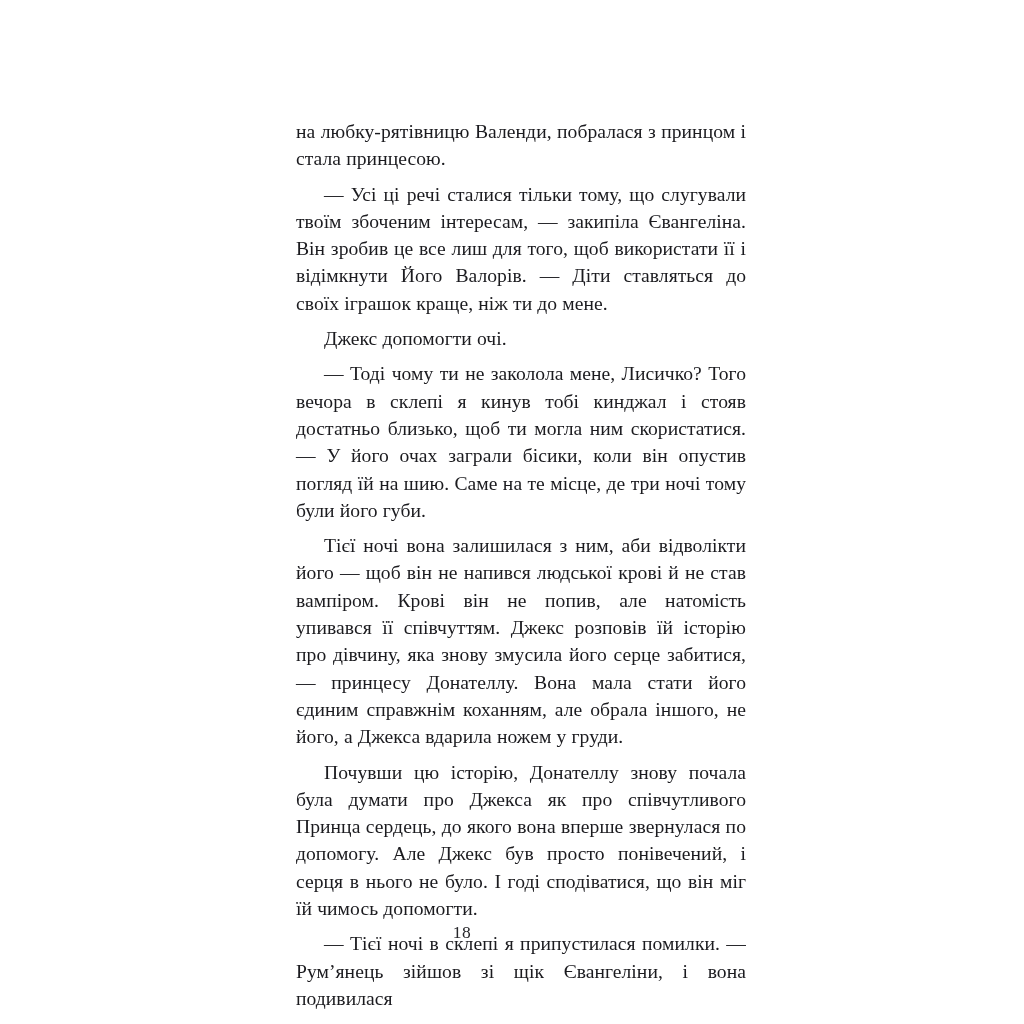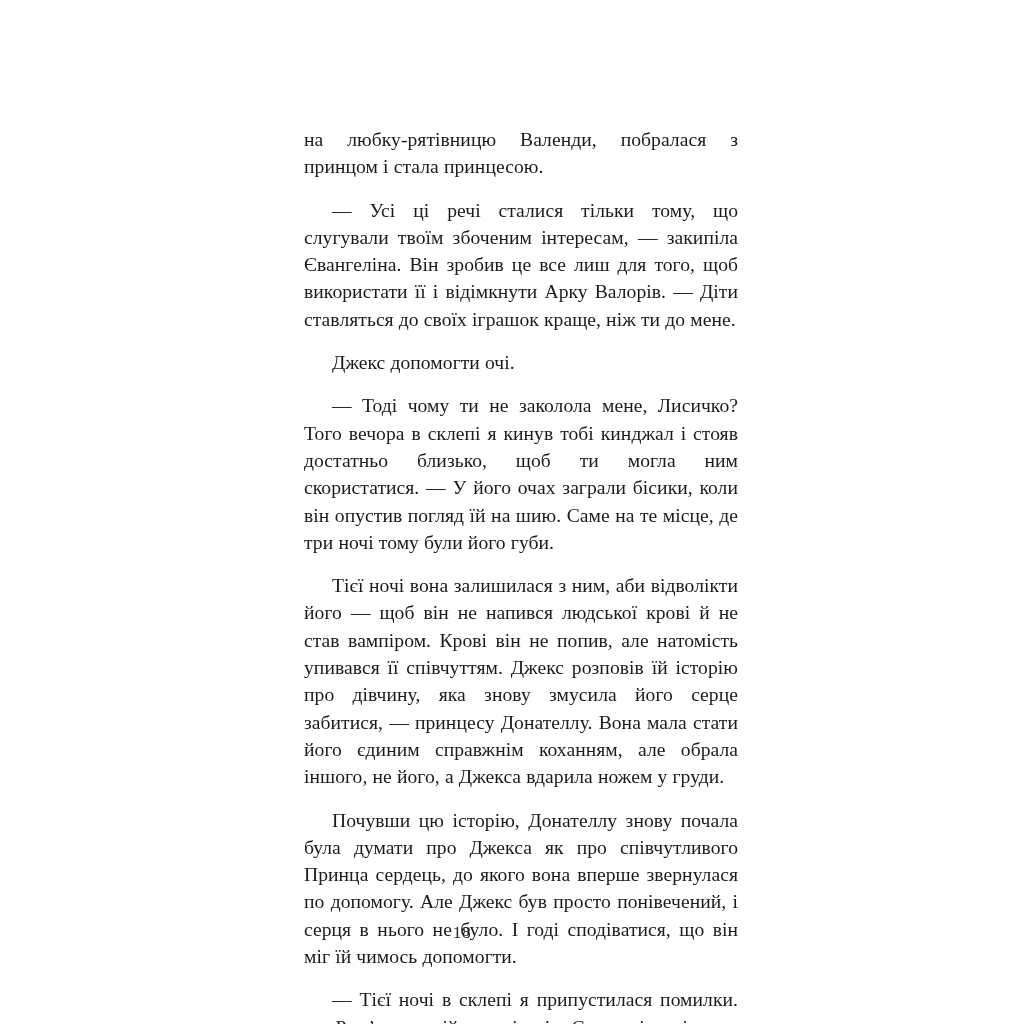--- a/index.html
+++ b/index.html
@@ -25,21 +25,21 @@
   }
 
   .text-block {
     position: absolute;
     left: 288px;
     top: 110px;
     width: 466px;
   }
 
   .para {
-    margin: 16px;
+    margin: 8px;
     font-size: 19.6px;
     line-height: 27.3px;
     color: #1b1b1f;
     text-align: justify;
     text-justify: inter-word;
     letter-spacing: 0.05px;
     word-spacing: 0.2px;
     hyphens: manual;
     -webkit-hyphens: manual;
   }
@@ -75,21 +75,21 @@
     letter-spacing: 0.4px;
   }
 </style>
 </head>
 <body>
 
 <div class="page">
 
   <div class="text-block">
     <p class="para flush no-stretch">на любку-рятівницю Валенди, побралася з принцом і стала принцесою.</p>
-    <p class="para indent no-stretch">— Усі ці речі сталися тільки тому, що слугували твоїм збоченим інтересам, — закипіла Євангеліна. Він зробив це все лиш для того, щоб використати її і відімкнути Арку Валорів. — Діти ставляться до своїх іграшок краще, ніж ти до мене.</p>
+    <p class="para indent no-stretch">— Усі ці речі сталися тільки тому, що слугували твоїм збоченим інтересам, — закипіла Євангеліна. Він зробив це все лиш для того, щоб використати її і відімкнути Його Валорів. — Діти ставляться до своїх іграшок краще, ніж ти до мене.</p>
     <p class="para indent no-stretch">Джекс допомогти очі.</p>
     <p class="para indent no-stretch">— Тоді чому ти не заколола мене, Лисичко? Того вечора в склепі я кинув тобі кинджал і стояв достатньо близько, щоб ти могла ним скористатися. — У його очах заграли бісики, коли він опустив погляд їй на шию. Саме на те місце, де три ночі тому були його губи.</p>
     <p class="para indent no-stretch">Тієї ночі вона залишилася з ним, аби відволікти його — щоб він не напився людської крові й не став вампіром. Крові він не попив, але натомість упивався її співчуттям. Джекс розповів їй історію про дівчину, яка знову змусила його серце забитися, — принцесу Донателлу. Вона мала стати його єдиним справжнім коханням, але обрала іншого, не його, а Джекса вдарила ножем у груди.</p>
     <p class="para indent no-stretch">Почувши цю історію, Донателлу знову почала була думати про Джекса як про співчутливого Принца сердець, до якого вона вперше звернулася по допомогу. Але Джекс був просто понівечений, і серця в нього не було. І годі сподіватися, що він міг їй чимось допомогти.</p>
     <p class="para indent no-stretch">— Тієї ночі в склепі я припустилася помилки. — Рум’янець зійшов зі щік Євангеліни, і вона подивилася</p>
   </div>
 
   <div class="page-number">18</div>
 
 </div>

